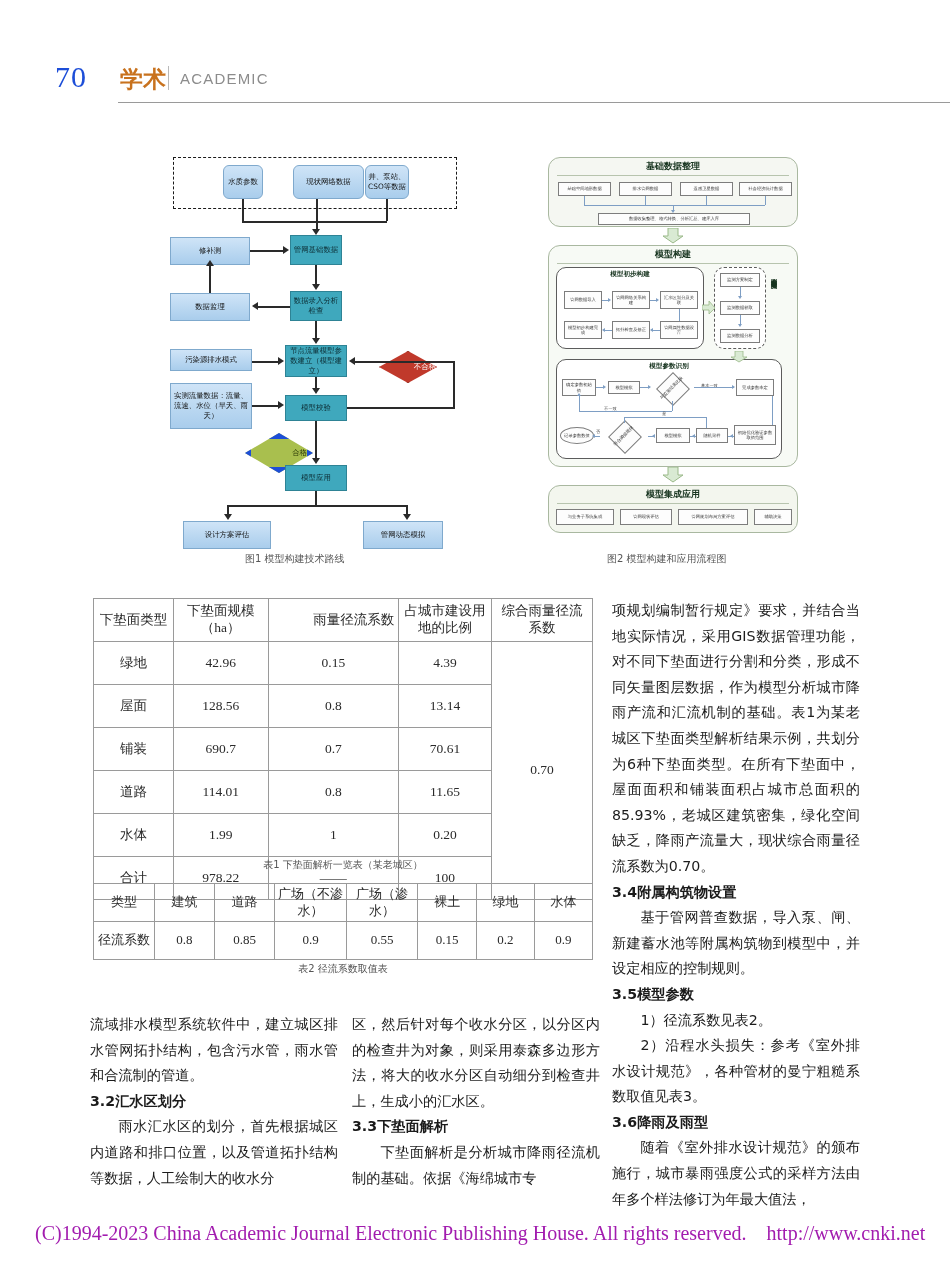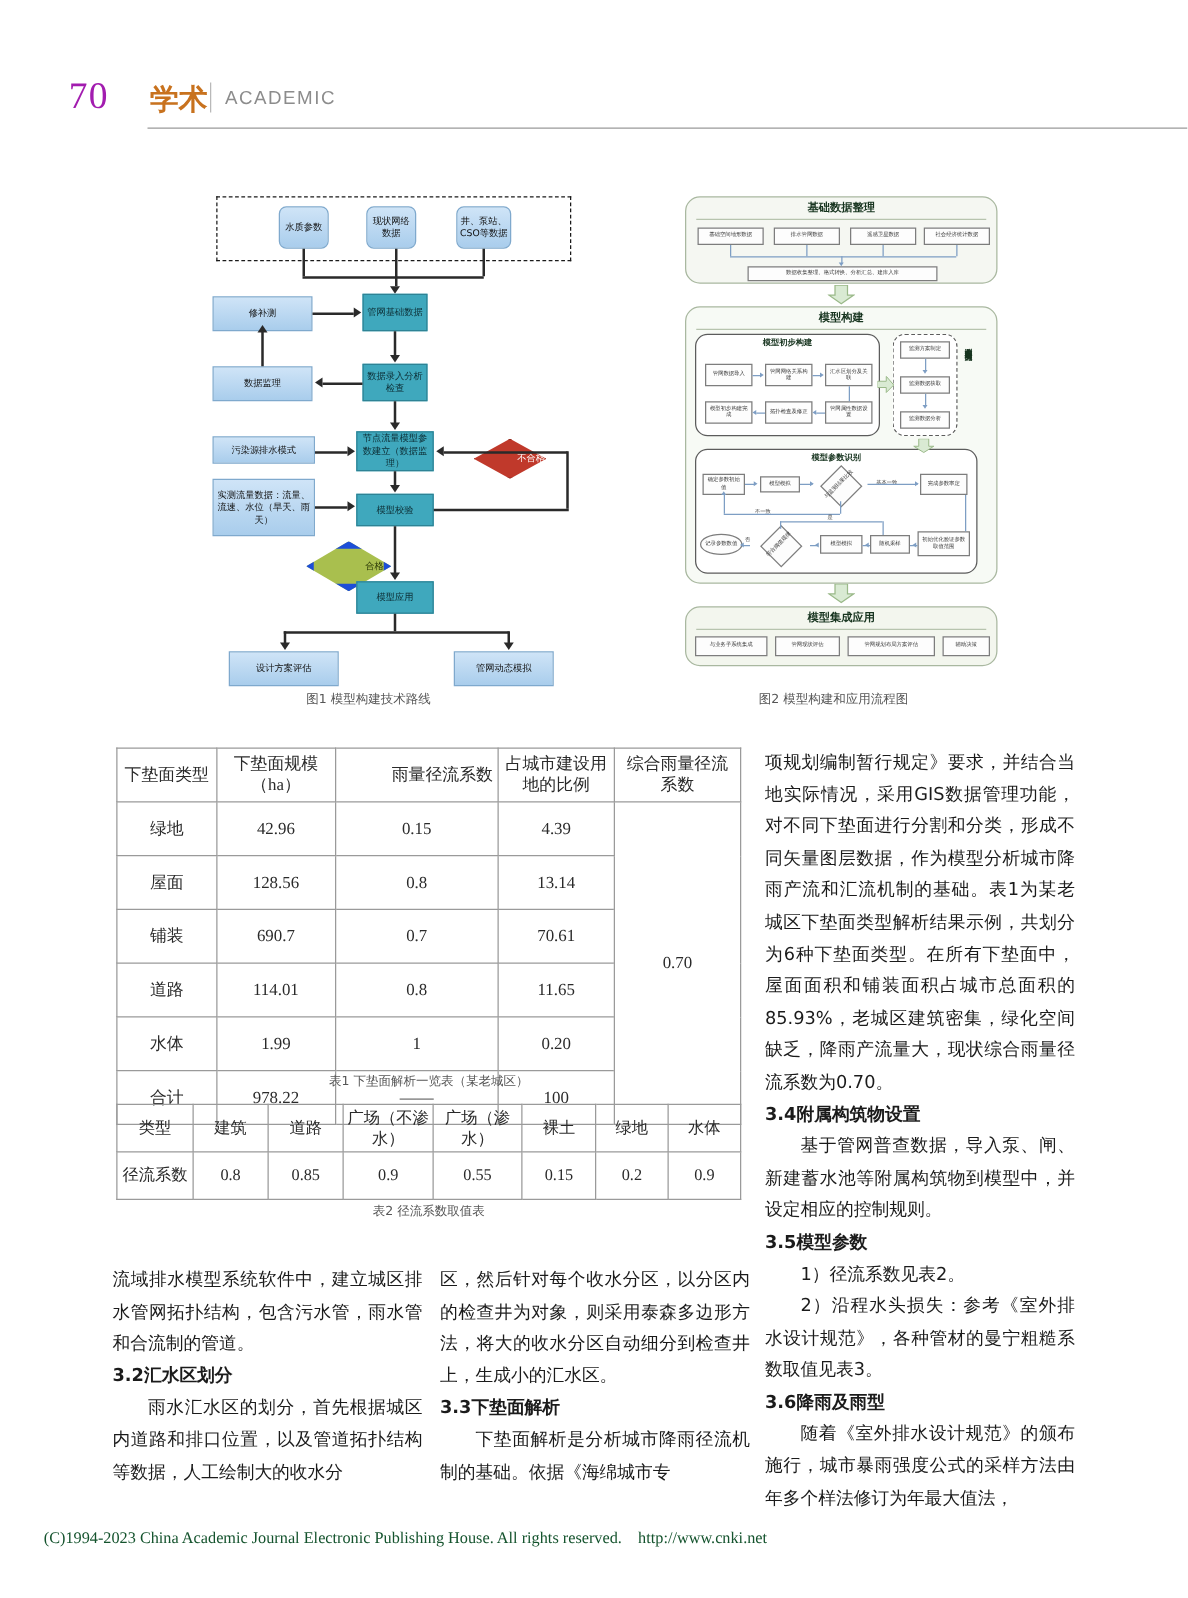--- a/index.html
+++ b/index.html
@@ -6,21 +6,21 @@
   html,body{margin:0;padding:0;background:#ffffff;}
   body{
     width:950px;height:1278px;position:relative;overflow:hidden;
     font-family:"Liberation Serif","DejaVu Serif",serif;
     color:#222;
   }
   .page{position:absolute;left:0;top:0;width:950px;height:1278px;}
 
   
   .hdr{position:absolute;left:55px;top:60px;width:840px;height:50px;}
-  .hdr-num{position:absolute;left:0;top:0;font-size:30px;color:#a21caf;
+  .hdr-num{position:absolute;left:0;top:0;font-size:30px;color:#1d4ed8;
            font-family:"Liberation Serif",serif;letter-spacing:1px;}
   .hdr-cn{position:absolute;left:65px;top:4px;font-size:23px;font-weight:bold;
           color:#c8721e;font-family:"DejaVu Sans","Liberation Sans",sans-serif;}
   .hdr-bar{position:absolute;left:113px;top:6px;width:1px;height:24px;background:#b9b9b9;}
   .hdr-en{position:absolute;left:125px;top:10px;font-size:15px;color:#8c8c8c;
           letter-spacing:1.2px;font-family:"Liberation Sans",sans-serif;}
   .hdr-rule{position:absolute;left:63px;top:42px;width:832px;height:1px;background:#9a9a9a;}
 
   
   .fig-wrap{position:absolute;left:0;top:150px;width:950px;height:420px;}
@@ -109,21 +109,21 @@
   .col p{margin:0;}
   .ind{text-indent:2em;}
   .hd{font-weight:bold;}
   #col-r-top{left:612px;top:598px;width:248px;}
   #col-l-bot{left:90px;top:1012px;width:248px;}
   #col-m-bot{left:352px;top:1012px;width:248px;}
 
   
   .footer{position:absolute;left:35px;top:1222px;width:880px;
      font-family:"Liberation Serif","DejaVu Serif",serif;
-     font-size:13px;color:#14532d;white-space:pre;}
+     font-size:20px;color:#a21caf;white-space:pre;}
 </style>
 </head>
 <body>
 
 <div class="page">
 
   <div class="hdr">
     <div class="hdr-num">70</div>
     <div class="hdr-cn">学术</div>
     <div class="hdr-bar"></div>
@@ -131,21 +131,21 @@
     <div class="hdr-rule"></div>
   </div>
 
   <div class="fig-wrap">
 
     <div class="fig1">
 
       <div class="dash-box" style="left:8px;top:2px;width:284px;height:52px;"></div>
 
       <div class="nodeA nodeRound" style="left:58px;top:10px;width:40px;height:34px;">水质参数</div>
-      <div class="nodeA nodeRound" style="left:128px;top:10px;width:40px;height:34px;">现状网络数据</div>
+      <div class="nodeA nodeRound" style="left:128px;top:10px;width:71px;height:34px;">现状网络数据</div>
       <div class="nodeA nodeRound" style="left:200px;top:10px;width:44px;height:34px;">井、泵站、CSO等数据</div>
 
       <div class="ln lnv" style="left:77px;top:44px;height:22px;"></div>
       <div class="ln lnv" style="left:151px;top:44px;height:30px;"></div>
       <div class="ln lnv" style="left:221px;top:44px;height:22px;"></div>
       <div class="ln lnh" style="left:77px;top:66px;width:145px;"></div>
       <div class="arw arw-d" style="left:147px;top:74px;"></div>
 
       <div class="nodeB" style="left:125px;top:80px;width:52px;height:30px;">管网基础数据</div>
 
@@ -158,21 +158,21 @@
       <div class="nodeB" style="left:125px;top:136px;width:52px;height:30px;">数据录入分析检查</div>
 
       <div class="nodeA" style="left:5px;top:138px;width:80px;height:28px;">数据监理</div>
       <div class="ln lnh" style="left:93px;top:151px;width:32px;"></div>
       <div class="arw arw-l" style="left:87px;top:147px;"></div>
       <div class="ln lnv" style="left:44px;top:110px;height:28px;"></div>
       <div class="arw arw-u" style="left:41px;top:105px;"></div>
 
       <div class="ln lnv" style="left:150px;top:166px;height:18px;"></div>
       <div class="arw arw-d" style="left:147px;top:183px;"></div>
-      <div class="nodeB" style="left:120px;top:190px;width:62px;height:32px;">节点流量模型参数建立（数据监理）</div>
+      <div class="nodeB" style="left:120px;top:190px;width:62px;height:32px;">节点流量模型参数建立（模型建立）</div>
 
       <div class="nodeA" style="left:5px;top:194px;width:82px;height:22px;">污染源排水模式</div>
       <div class="ln lnh" style="left:87px;top:206px;width:26px;"></div>
       <div class="arw arw-r" style="left:113px;top:202px;"></div>
 
       <div class="nodeA" style="left:5px;top:228px;width:82px;height:46px;">实测流量数据：流量、流速、水位（旱天、雨天）</div>
       <div class="ln lnh" style="left:87px;top:250px;width:26px;"></div>
       <div class="arw arw-r" style="left:113px;top:246px;"></div>
 
       <div class="ln lnv" style="left:150px;top:222px;height:12px;"></div>

